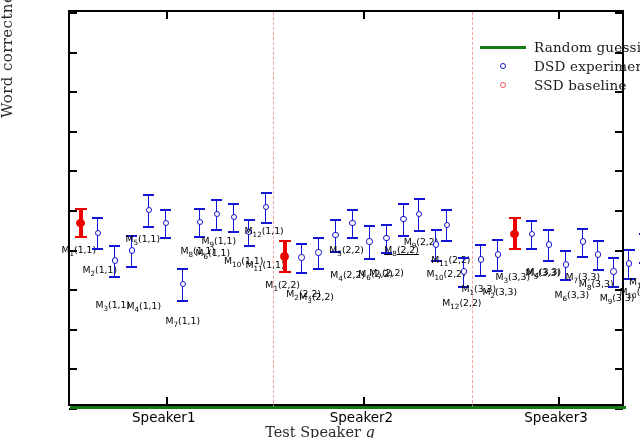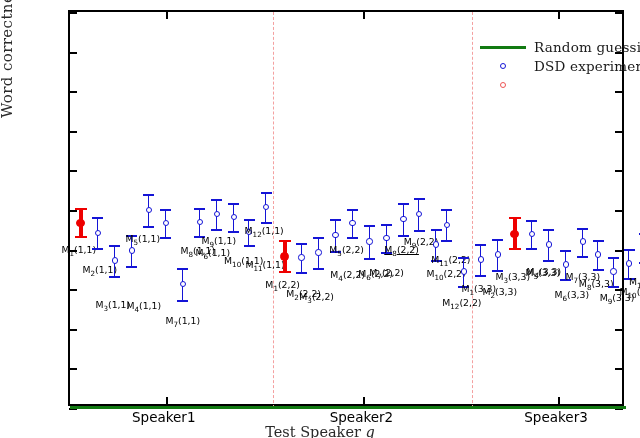--- a/index.html
+++ b/index.html
@@ -374,20 +374,21 @@
         <div class="lgrow">
           <div class="lgkey">
             <div class="lgcirc"></div>
           </div>
           <div class="lgtxt">DSD experiments</div>
         </div>
         <div class="lgrow">
           <div class="lgkey">
             <div class="lgcirc red"></div>
           </div>
+          <div class="lgtxt">SSD baseline</div>
         </div>
       </div>
   </div>
 
   <div id="grplayer">
       <div class="grp" style="left: 163.756px;">Speaker1</div>
       <div class="grp" style="left: 361.444px;">Speaker2</div>
       <div class="grp" style="left: 556.044px;">Speaker3</div>
     </div>
   <div id="ylablayer"></div>

